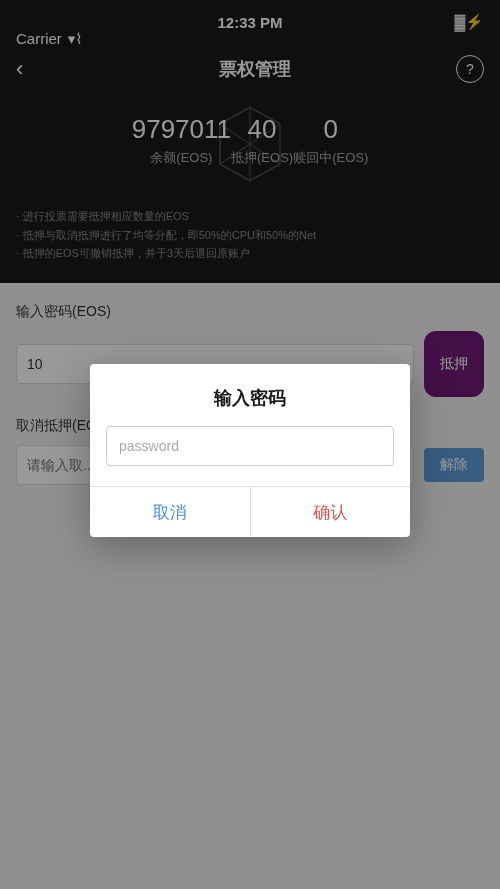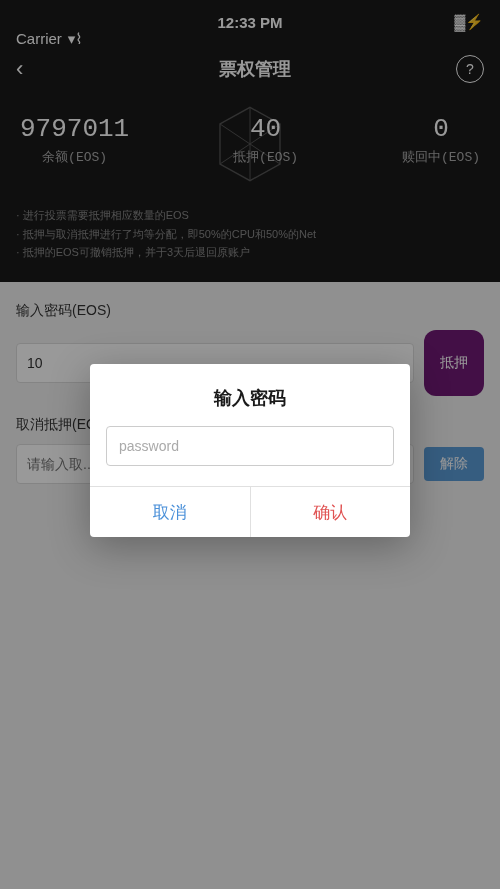--- a/index.html
+++ b/index.html
@@ -73,24 +73,23 @@
     
     .stats-section {
       width: 100%;
       background: #1a1a1a;
       padding: 20px 0 30px;
       position: relative;
     }
 
     .stats-row {
       display: flex;
-      justify-content: space-between;
+      justify-content: center;
       align-items: flex-end;
       padding: 0 20px;
-      font-family: Liberation Mono, monospace;
     }
 
     .stat-item {
       display: flex;
       flex-direction: column;
       align-items: center;
       gap: 4px;
     }
     .stat-value {
       color: white;

